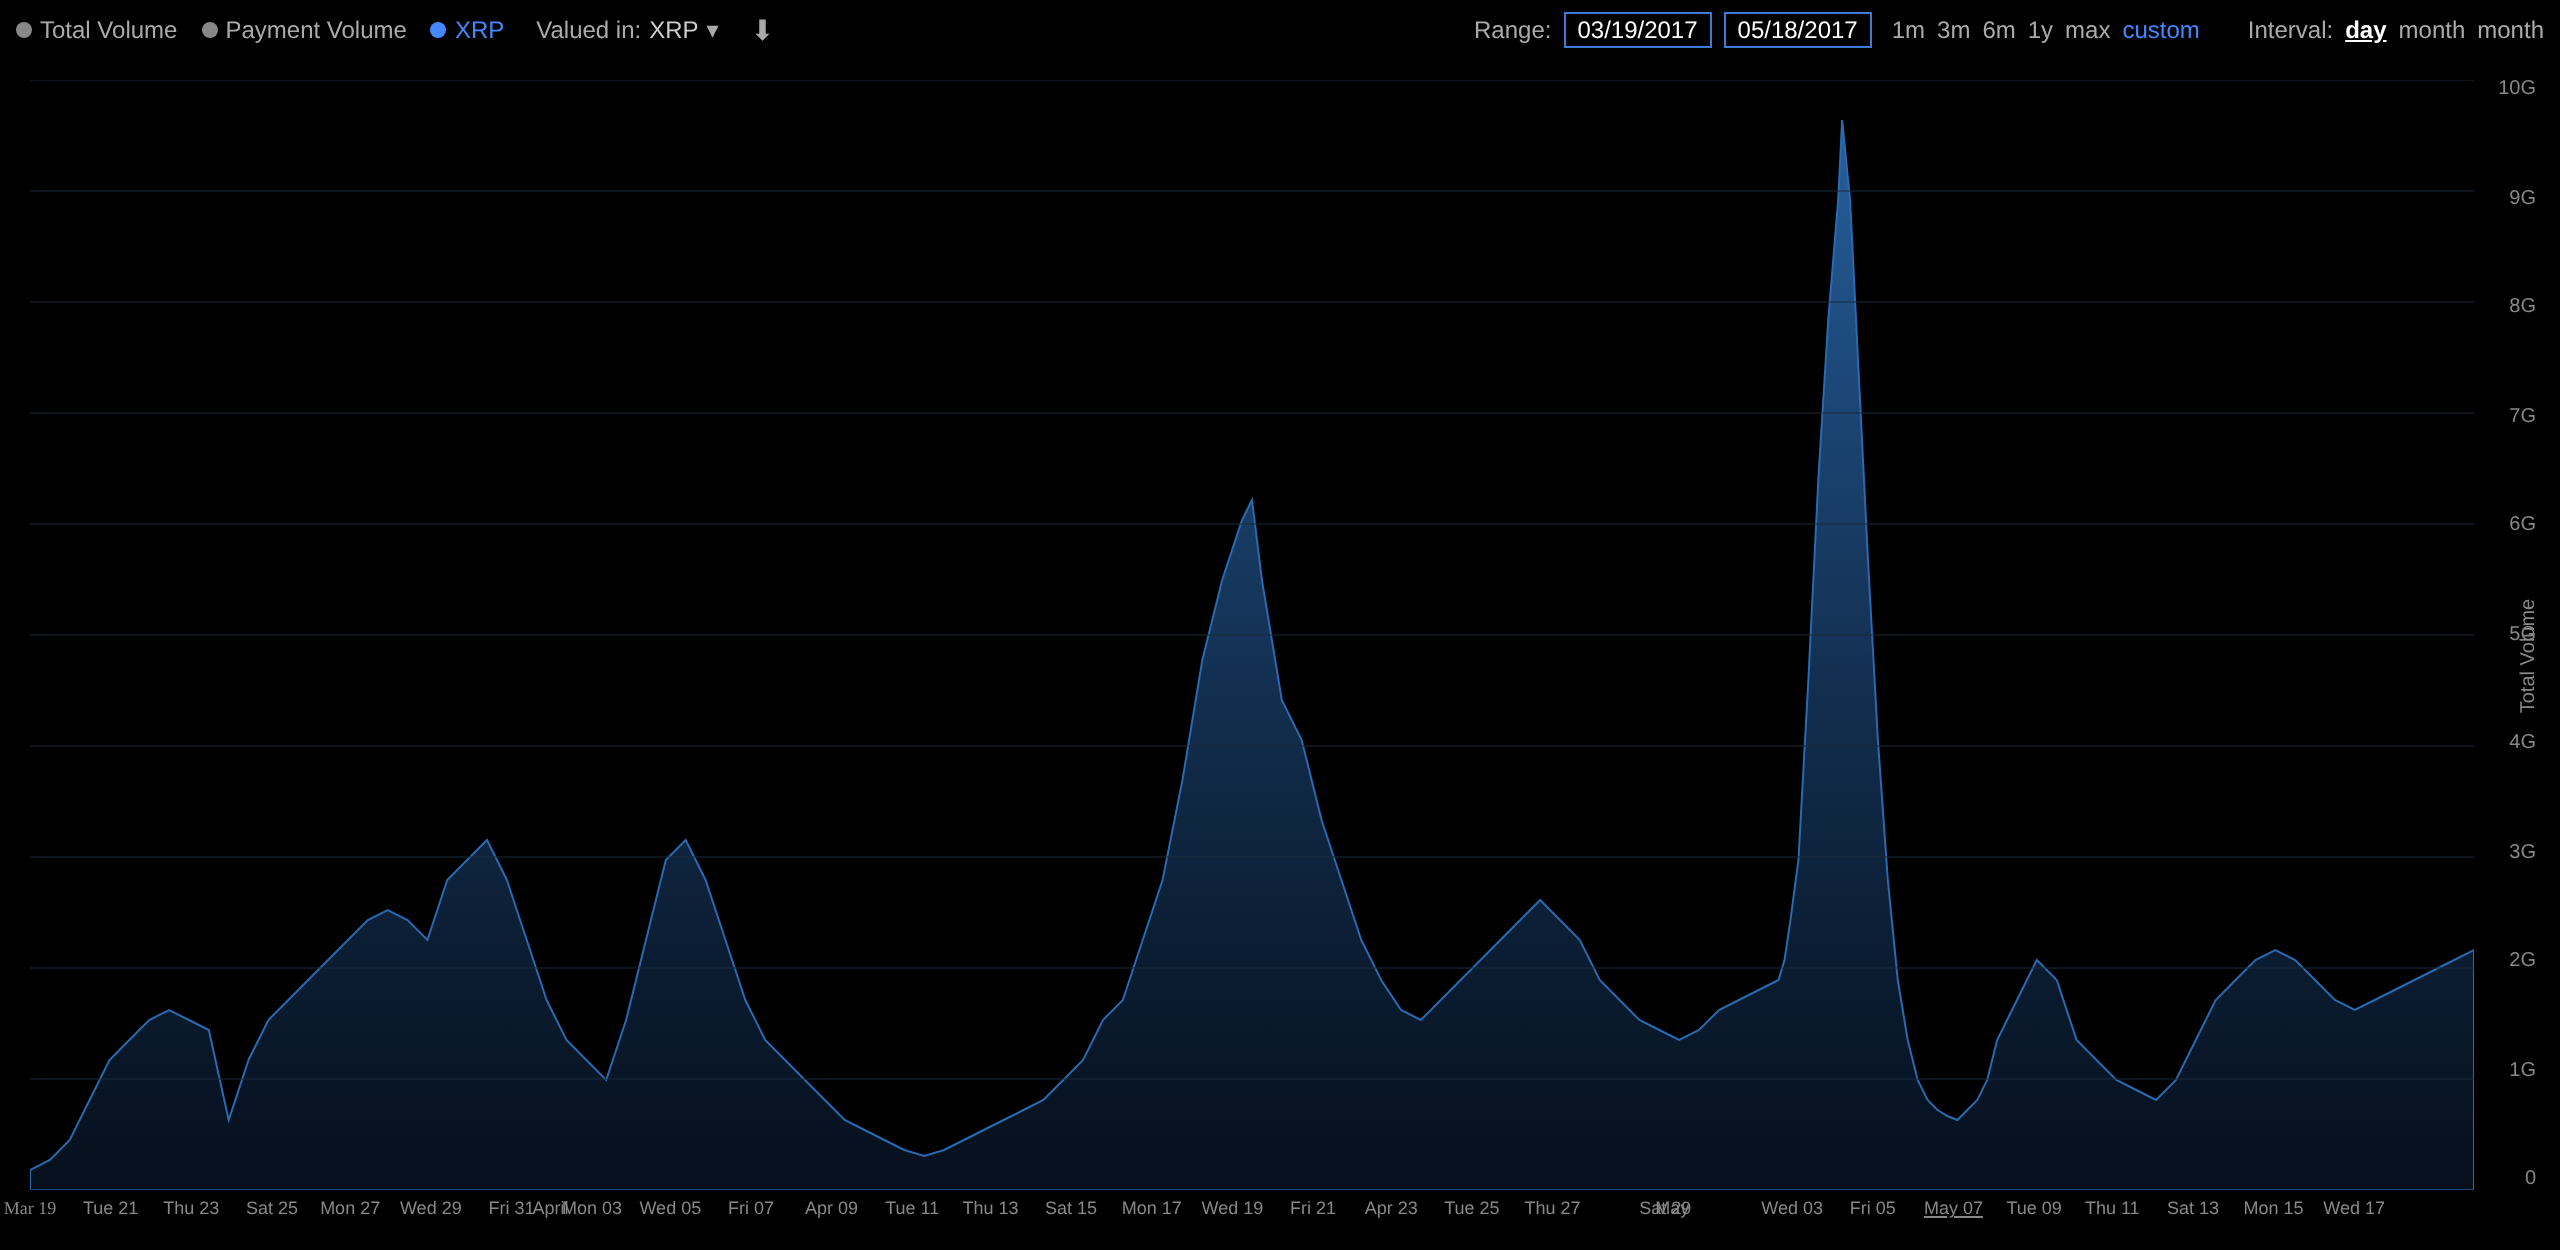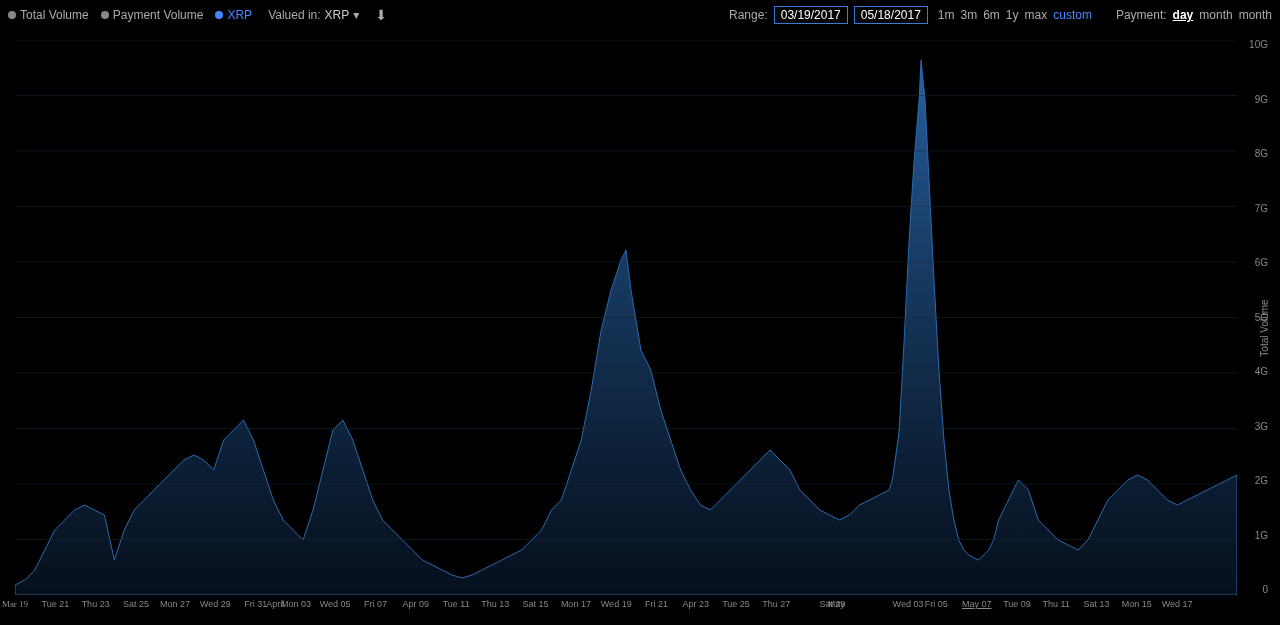--- a/index.html
+++ b/index.html
@@ -222,21 +222,21 @@
       <button class="range-btn">1m</button>
       <button class="range-btn">3m</button>
       <button class="range-btn">6m</button>
       <button class="range-btn">1y</button>
       <button class="range-btn">max</button>
       <button class="range-btn active" style="color:#4488ff;">custom</button>
     </div>
   </div>
 
   <div class="interval-section">
-    <span class="interval-label">Payment:</span>
+    <span class="interval-label">Interval:</span>
     <button class="interval-btn active" style="color:#fff; text-decoration:underline;">day</button>
     <button class="interval-btn">month</button>
     <button class="interval-btn">month</button>
   </div>
 </div>
 
 <div id="chart-container">
   <div id="chart-area">
     <svg id="chart-svg" viewBox="0 0 1230 555" preserveAspectRatio="none">
       <defs>
@@ -318,21 +318,21 @@
         <span class="x-label" style="left: 39.3%;">Thu 13</span>
         <span class="x-label" style="left: 42.6%;">Sat 15</span>
         <span class="x-label" style="left: 45.9%;">Mon 17</span>
         <span class="x-label" style="left: 49.2%;">Wed 19</span>
         <span class="x-label" style="left: 52.5%;">Fri 21</span>
         <span class="x-label" style="left: 55.7%;">Apr 23</span>
         <span class="x-label" style="left: 59%;">Tue 25</span>
         <span class="x-label" style="left: 62.3%;">Thu 27</span>
         <span class="x-label" style="left: 65.6%; margin-left: 16px;">Sat 29</span>
         <span class="x-label" style="left: 67.2%; text-align: right;">May</span>
-        <span class="x-label" style="left: 72.1%; margin-left: 12px;">Wed 03</span>
+        <span class="x-label" style="left: 72.1%;">Wed 03</span>
         <span class="x-label" style="left: 75.4%;">Fri 05</span>
         <span class="x-label" style="left: 78.7%; text-decoration: underline;">May 07</span>
         <span class="x-label" style="left: 82%;">Tue 09</span>
         <span class="x-label" style="left: 85.2%;">Thu 11</span>
         <span class="x-label" style="left: 88.5%;">Sat 13</span>
         <span class="x-label" style="left: 91.8%;">Mon 15</span>
         <span class="x-label" style="left: 95.1%;">Wed 17</span>
       </div>
   </div>
 </div>

